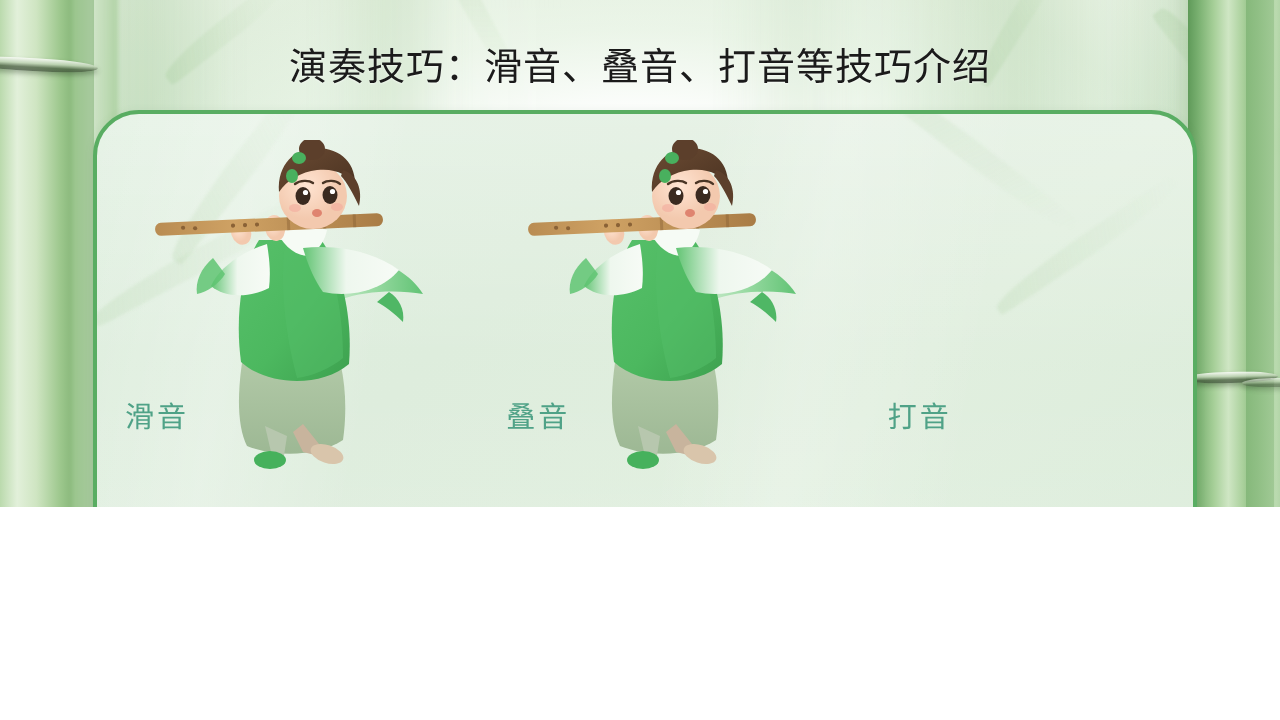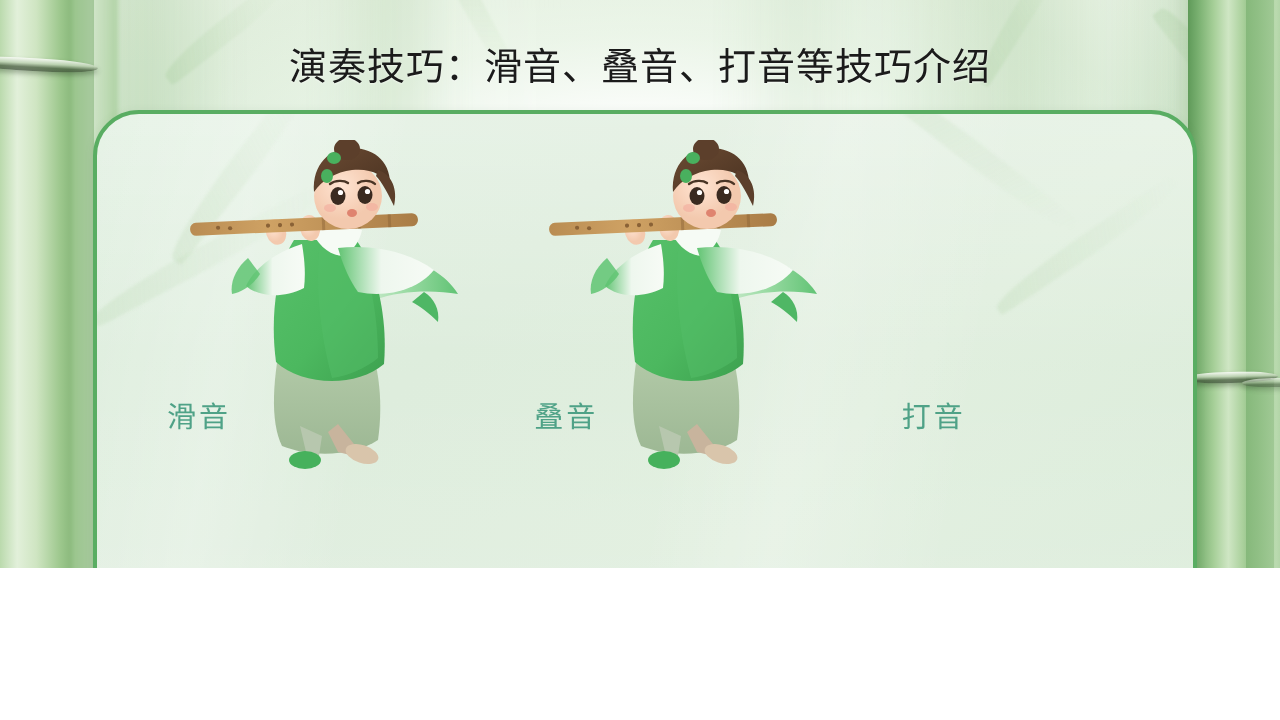--- a/index.html
+++ b/index.html
@@ -7,21 +7,21 @@
   html, body {
     width: 1280px;
     height: 720px;
     overflow: hidden;
     font-family: "Liberation Sans", "DejaVu Sans", sans-serif;
   }
 
   #slide {
     position: relative;
     width: 1280px;
-    height: 568px;
+    height: 507px;
     overflow: hidden;
     background: #dfeede;
   }
 
   
   .bg-base {
     position: absolute;
     inset: 0;
     background:
       radial-gradient(ellipse 56% 62% at 50% 34%, #ffffff 0%, rgba(255,255,255,0.88) 22%, rgba(243,250,241,0.55) 45%, rgba(214,233,208,0.10) 72%, rgba(190,221,183,0) 100%),
@@ -163,21 +163,20 @@
     border-radius: 60% 6% 60% 6%;
     background: linear-gradient(115deg, rgba(168,205,156,0.22), rgba(255,255,255,0.00));
     filter: blur(1.5px);
   }
 
   
   .columns {
     position: absolute;
     inset: 0;
     display: flex;
-    margin-left: 42px;
   }
   .col {
     position: relative;
     flex: 1 1 0;
     padding: 0 0 0 0;
   }
   .col-inner {
     position: absolute;
     left: 0;
     right: 0;

